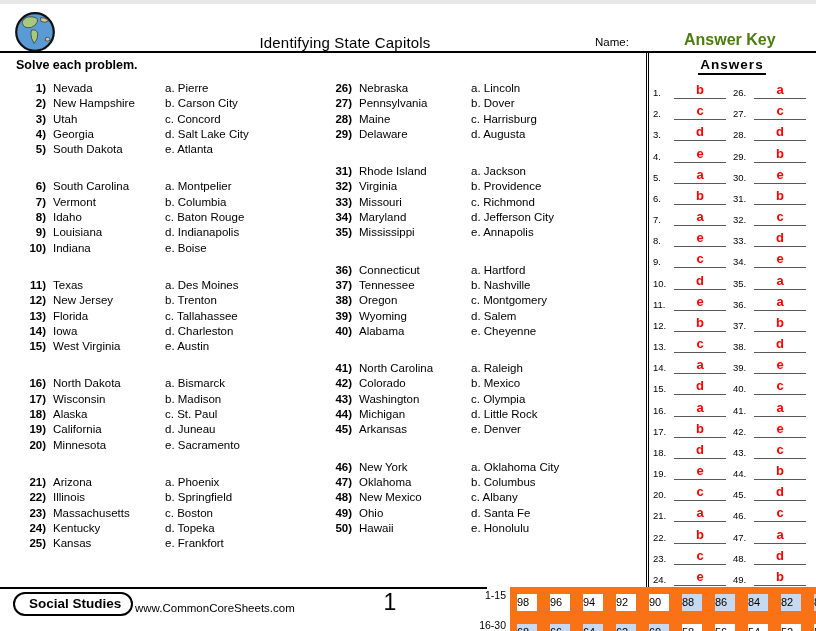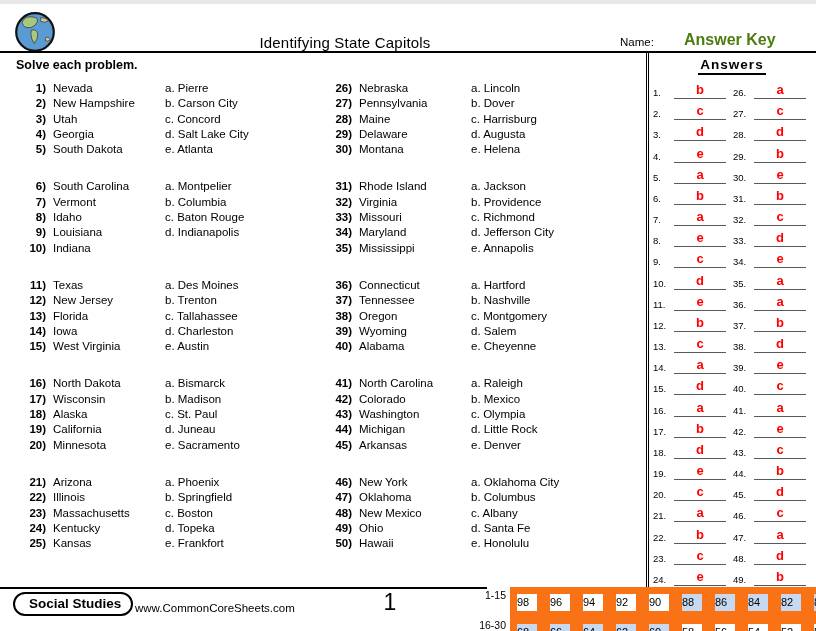--- a/index.html
+++ b/index.html
@@ -5,21 +5,21 @@
   html,body{margin:0;padding:0;background:#e8e8e8;}
   .page{
     position:relative;width:816px;height:631px;background:#ffffff;
     font-family:"Liberation Sans","DejaVu Sans",sans-serif;color:#000;
     overflow:hidden;margin:4px auto;
   }
   
   .globe{position:absolute;left:13px;top:6px;width:44px;height:44px;}
   .title{position:absolute;left:170px;top:30px;width:350px;text-align:center;
     font-size:15px;letter-spacing:.2px;}
-  .name-label{position:absolute;left:620px;top:32px;font-size:11.5px;}
+  .name-label{position:absolute;left:595px;top:32px;font-size:11.5px;}
   .name-value{position:absolute;left:684px;top:27px;font-size:16px;font-weight:bold;}
   .header-rule{position:absolute;left:0;top:47px;width:816px;height:0;border-top:2.5px solid #000;}
   .instruction{position:absolute;left:16px;top:54px;font-size:12.5px;font-weight:bold;}
 
   
   .pcol{position:absolute;top:77px;}
   .pcol.left{left:16px;width:306px;}
   .pcol.right{left:322px;width:320px;}
   .pgroup{margin-bottom:22px;}
   .prow{display:flex;font-size:11.5px;line-height:15.3px;white-space:nowrap;}
@@ -127,20 +127,21 @@
         <span class="popt">c. Baton Rouge</span>
       </div>
         <div class="prow">
         <span class="pnum">9)</span>
         <span class="pstate">Louisiana</span>
         <span class="popt">d. Indianapolis</span>
       </div>
         <div class="prow">
         <span class="pnum">10)</span>
         <span class="pstate">Indiana</span>
+        <span class="popt">e. Boise</span>
       </div>
       </div>
     <div class="pgroup">
 
     <div class="prow">
         <span class="pnum">11)</span>
         <span class="pstate">Texas</span>
         <span class="popt">a. Des Moines</span>
       </div>
         <div class="prow">
@@ -237,25 +238,20 @@
       </div>
         <div class="prow">
         <span class="pnum">28)</span>
         <span class="pstate">Maine</span>
         <span class="popt">c. Harrisburg</span>
       </div>
         <div class="prow">
         <span class="pnum">29)</span>
         <span class="pstate">Delaware</span>
         <span class="popt">d. Augusta</span>
-      </div>
-        <div class="prow">
-        <span class="pnum">30)</span>
-        <span class="pstate">Montana</span>
-        <span class="popt">e. Helena</span>
       </div>
       </div>
     <div class="pgroup">
 
     <div class="prow">
         <span class="pnum">31)</span>
         <span class="pstate">Rhode Island</span>
         <span class="popt">a. Jackson</span>
       </div>
         <div class="prow">

